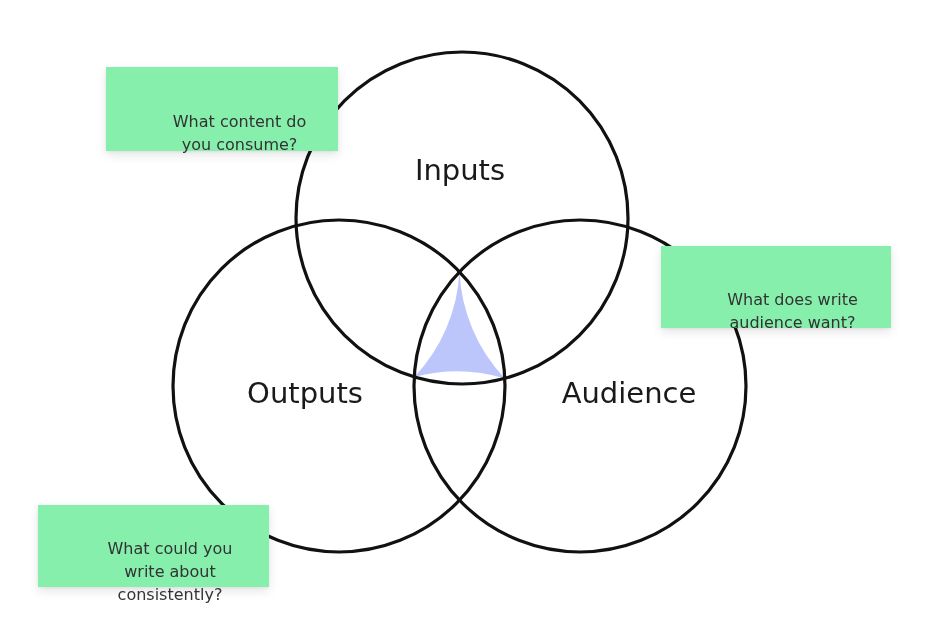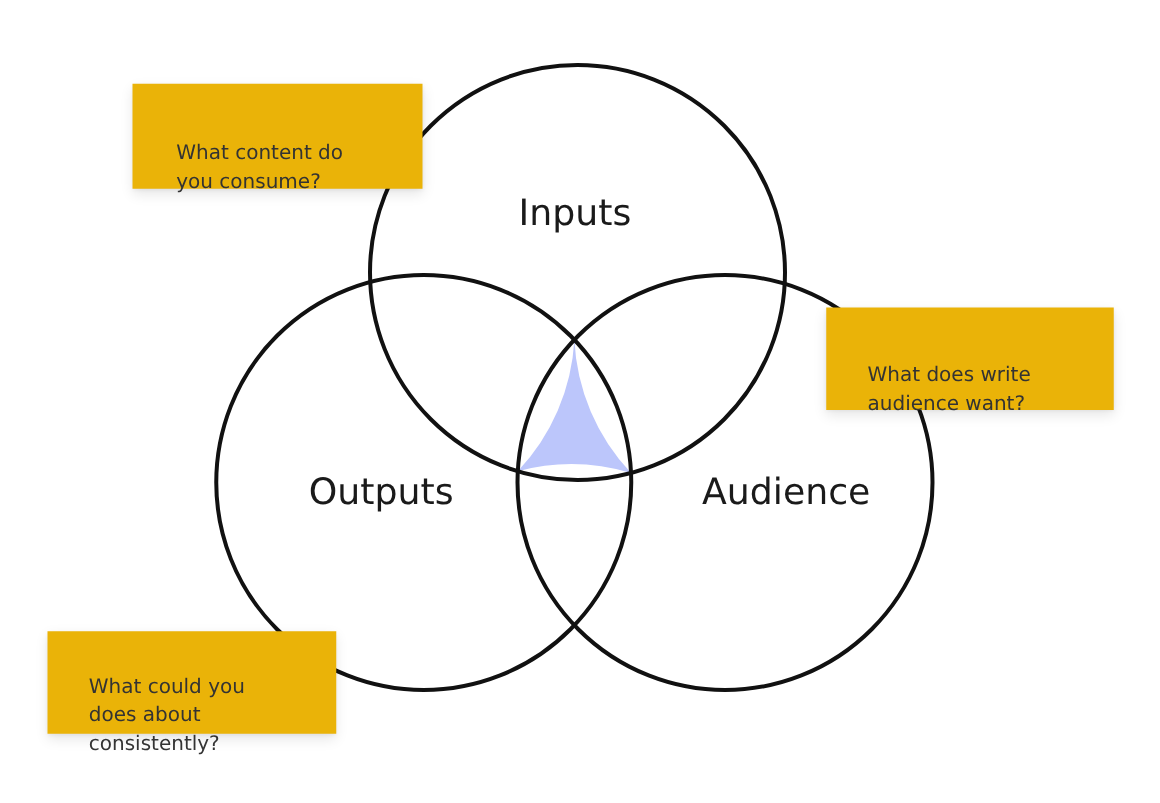--- a/index.html
+++ b/index.html
@@ -31,28 +31,29 @@
     }
     .set-label {
       font-family: "DejaVu Sans", "Liberation Sans", sans-serif;
       font-size: 29px;
       fill: #1a1a1a;
       text-anchor: middle;
       dominant-baseline: middle;
     }
     .card {
       position: absolute;
-      background: #eab308;
+      background: #86efac;
       box-shadow: 0 4px 10px rgba(0,0,0,0.10), 0 1px 3px rgba(0,0,0,0.06);
       box-sizing: border-box;
       color: #333333;
       font-family: "DejaVu Sans", "Liberation Sans", sans-serif;
       font-size: 16px;
       line-height: 23px;
       white-space: pre-line;
+      text-align: center;
     }
     #card-inputs {
       left: 106px;
       top: 67px;
       width: 232px;
       height: 84px;
       padding: 20px 0 0 35px;
     }
     #card-audience {
       left: 661px;
@@ -87,15 +88,15 @@
 you consume?</span>
 </div>
 
 <div class="card" id="card-audience">
   <span>What does write
 audience want?</span>
 </div>
 
 <div class="card" id="card-outputs">
   <span>What could you
-does about
+write about
 consistently?</span>
 </div>
 
 </body></html>

